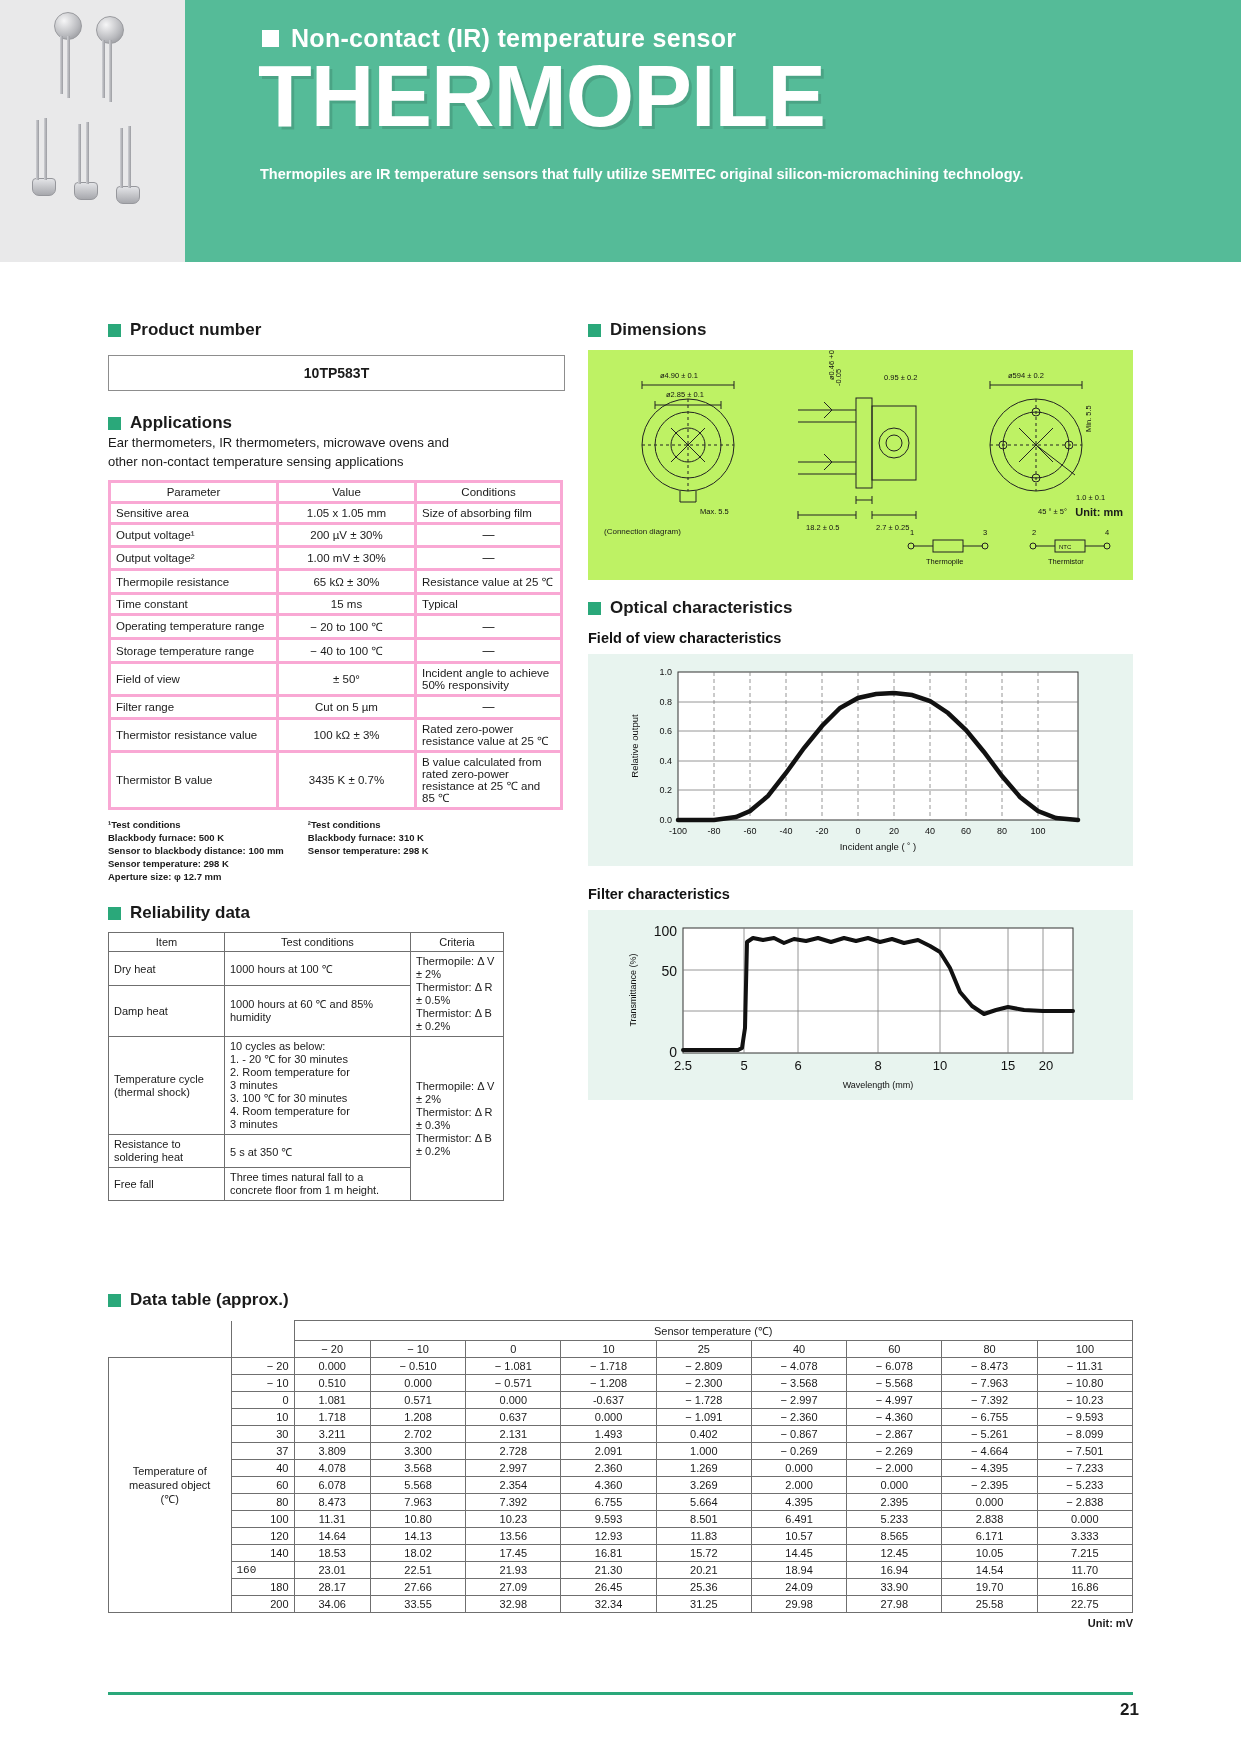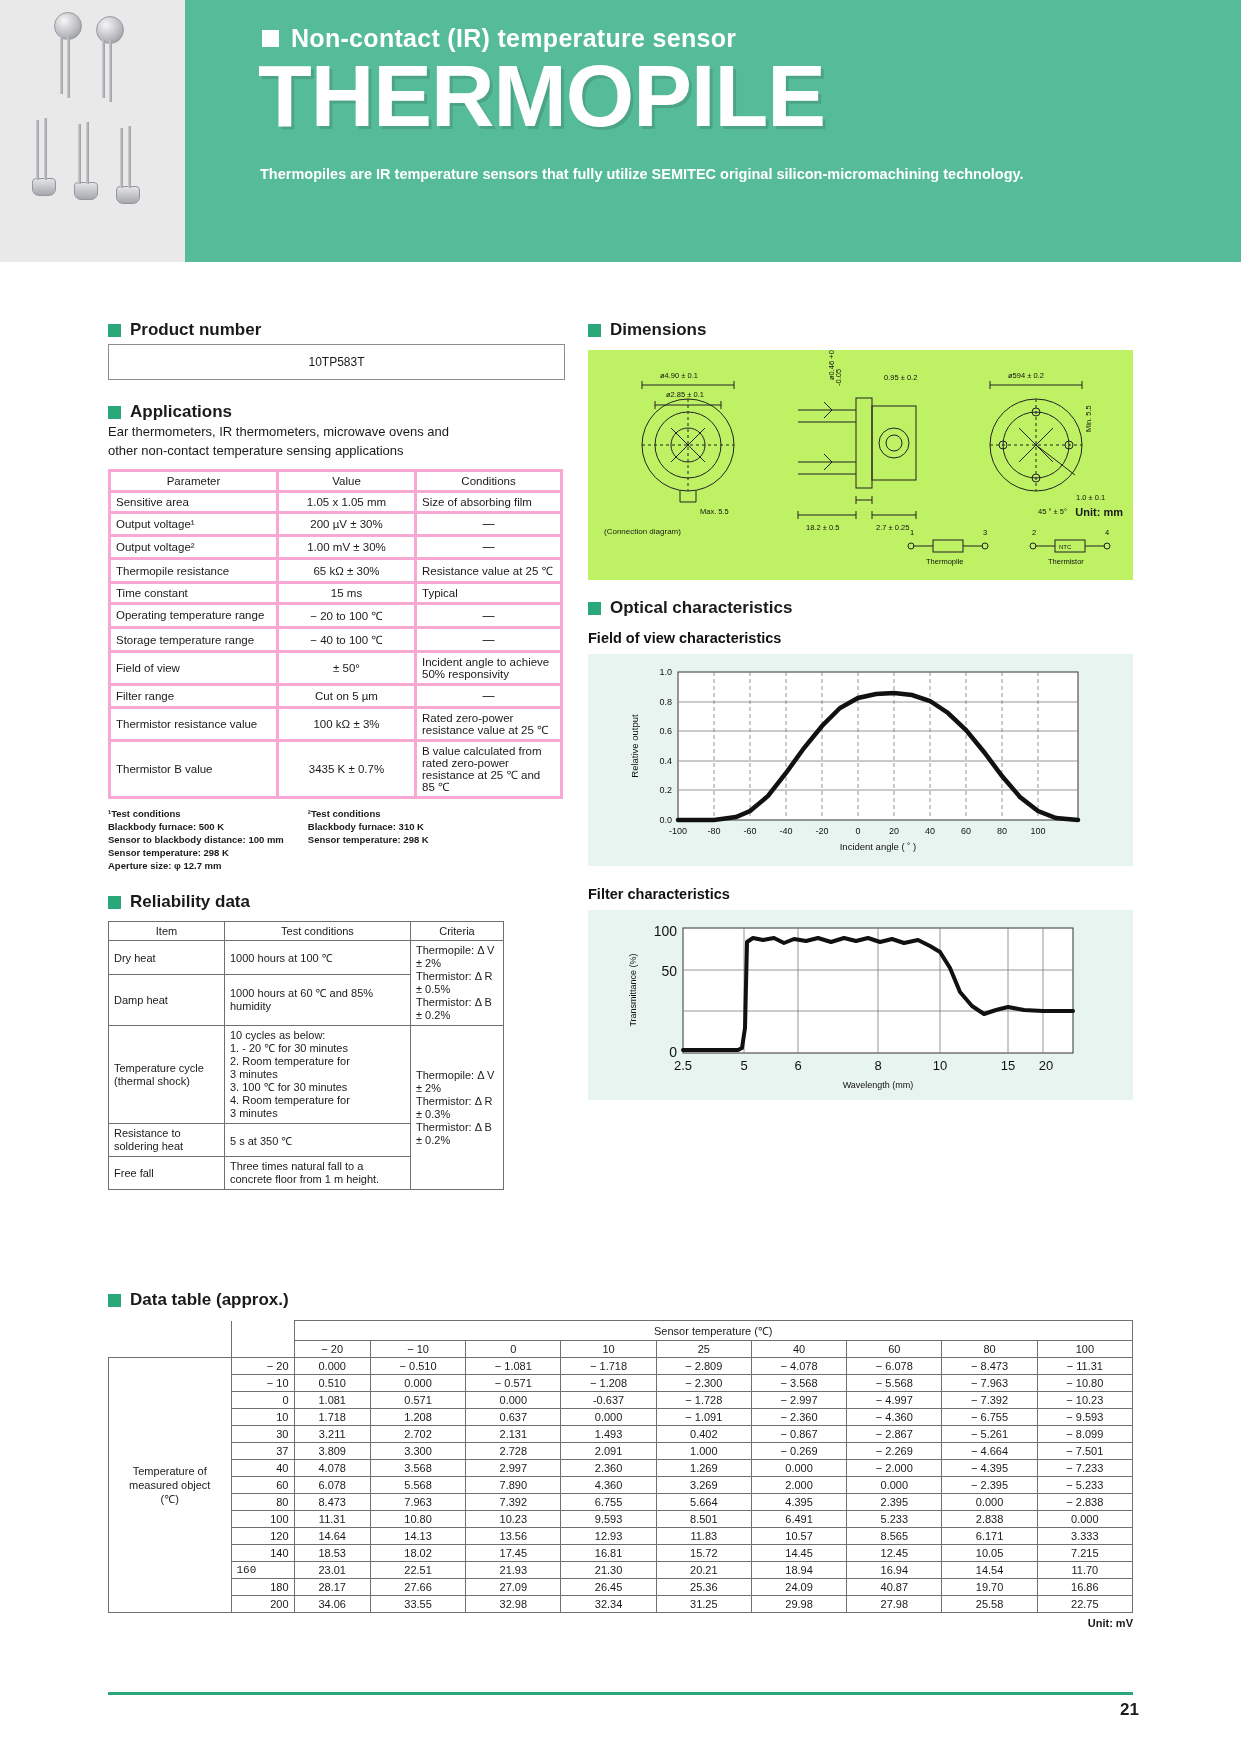--- a/index.html
+++ b/index.html
@@ -20,21 +20,21 @@
   .hdr-desc{position:absolute;left:260px;top:166px;width:950px;font-size:14.5px;font-weight:bold;color:#ffffff;}
   .hdr-whitegap{position:absolute;left:0;top:262px;width:1241px;height:16px;background:#ffffff;}
 
   
   .sec-title{display:flex;align-items:center;gap:9px;font-size:17px;font-weight:bold;color:#1a1a1a;}
   .sq-green{width:13px;height:13px;background:#2aa87a;display:inline-block;}
   .sub-title{font-size:14.5px;font-weight:bold;color:#111;}
 
   
   .col-left{position:absolute;left:108px;top:320px;width:455px;}
-  .pn-box{margin-top:4px;width:455px;height:34px;border:1px solid #8d8d8d;display:flex;align-items:center;justify-content:center;font-size:12px;font-weight:normal;}
+  .pn-box{margin-top:15px;width:455px;height:34px;border:1px solid #8d8d8d;display:flex;align-items:center;justify-content:center;font-size:14px;font-weight:bold;}
   .apps-title{margin-top:22px;}
   .apps-text{font-size:13px;line-height:19px;}
   .spec-title{margin-top:18px;}
 
   table{border-collapse:collapse;}
   .tbl{margin-top:9px;width:455px;font-size:11.5px;}
   .tbl th,.tbl td{border:3px solid #f9a8d4;padding:3px 5px;}
   .tbl th{background:#ffffff;font-weight:normal;text-align:center;}
   .tbl td.c{text-align:center;}
   .tbl td.l{text-align:left;}
@@ -536,21 +536,21 @@
             <td class="num">1.269</td>
             <td class="num">0.000</td>
             <td class="num">− 2.000</td>
             <td class="num">− 4.395</td>
             <td class="num">− 7.233</td>
           </tr>
           <tr>
             <td style="text-align: right;">60</td>
             <td class="num">6.078</td>
             <td class="num">5.568</td>
-            <td class="num">7.890</td>
+            <td class="num">2.354</td>
             <td class="num">4.360</td>
             <td class="num">3.269</td>
             <td class="num">2.000</td>
             <td class="num">0.000</td>
             <td class="num">− 2.395</td>
             <td class="num">− 5.233</td>
           </tr>
           <tr>
             <td style="text-align: right;">80</td>
             <td class="num">8.473</td>
@@ -612,21 +612,21 @@
             <td class="num">11.70</td>
           </tr>
           <tr>
             <td style="text-align: right;">180</td>
             <td class="num">28.17</td>
             <td class="num">27.66</td>
             <td class="num">27.09</td>
             <td class="num">26.45</td>
             <td class="num">25.36</td>
             <td class="num">24.09</td>
-            <td class="num">40.87</td>
+            <td class="num">33.90</td>
             <td class="num">19.70</td>
             <td class="num">16.86</td>
           </tr>
           <tr>
             <td style="text-align: right;">200</td>
             <td class="num">34.06</td>
             <td class="num">33.55</td>
             <td class="num">32.98</td>
             <td class="num">32.34</td>
             <td class="num">31.25</td>

